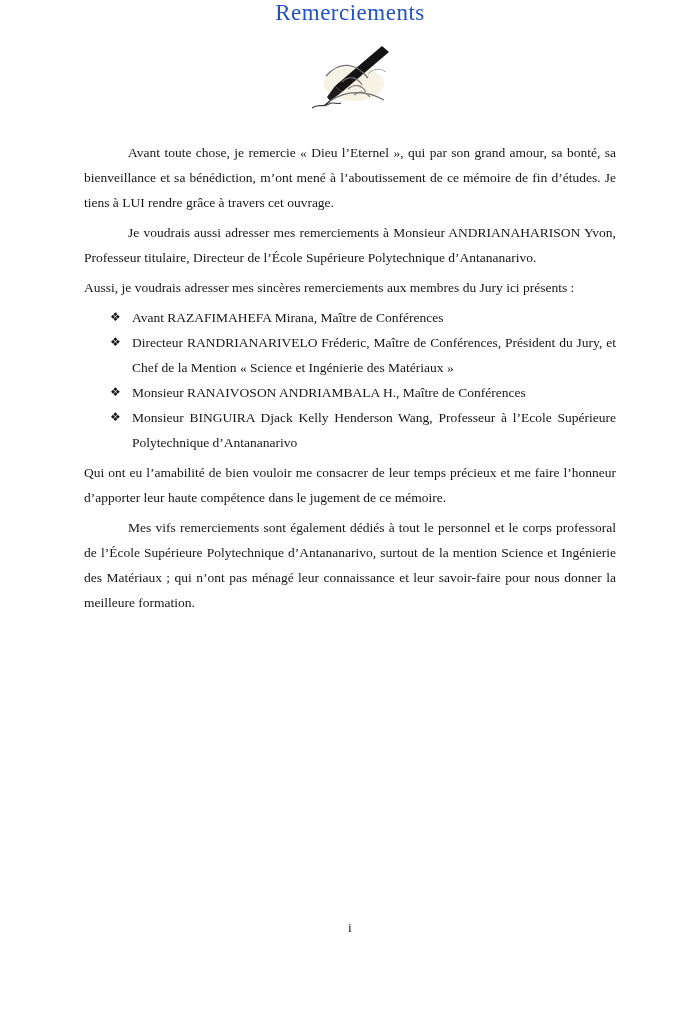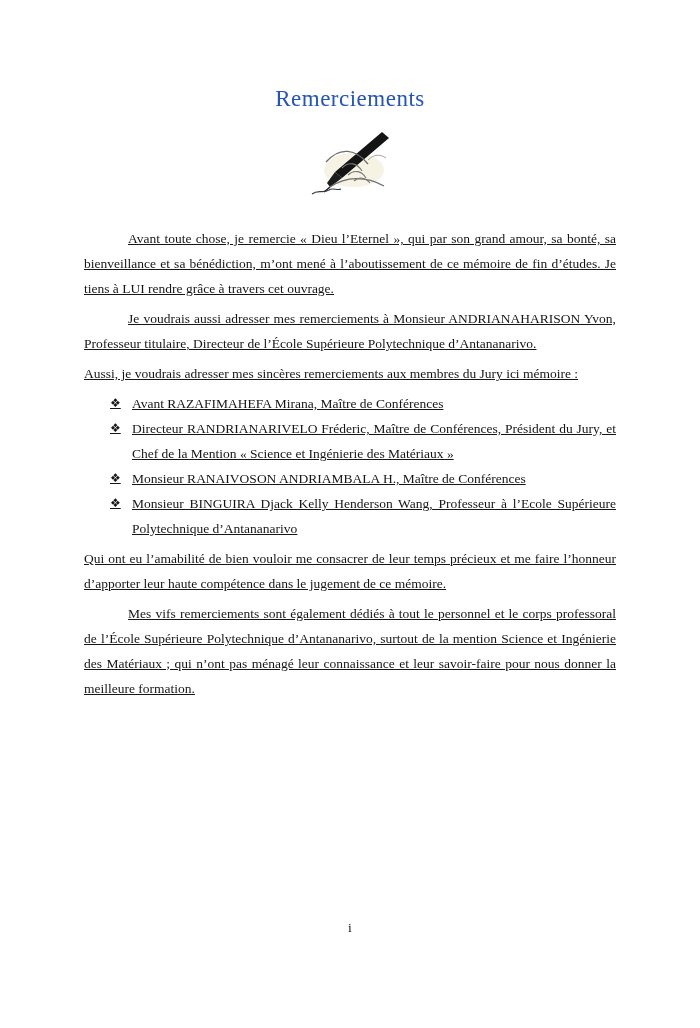--- a/index.html
+++ b/index.html
@@ -8,38 +8,36 @@
     position: relative;
     width: 700px;
     height: 1028px;
     background: #ffffff;
     font-family: "Liberation Serif", "DejaVu Serif", serif;
     color: #161616;
     overflow: hidden;
   }
   .title {
     margin: 0;
-    padding-top: 86px;
     text-align: center;
     font-size: 23px;
     font-weight: 400;
     letter-spacing: 0.5px;
     color: #2353c2;
   }
   .figure {
     text-align: center;
     margin: 14px 0 26px 0;
     height: 74px;
   }
   .content {
     width: 532px;
     margin: 16px auto;
     font-size: 13.5px;
     line-height: 25px;
-    text-decoration: underline;
   }
   .para {
     margin: 0 0 5px 0;
     text-align: justify;
   }
   .indent { text-indent: 44px; }
   .list {
     margin: 2px 0 5px 26px;
   }
   .list-item { display: flex; }
@@ -83,21 +81,21 @@
       <path d="M58,55 C63,50 70,52 74,57" stroke="#7a7a7a" stroke-width="1.1" fill="none"></path>
       <path d="M16,68 C22,63 27,68 33,64 C37,61 41,65 45,63" stroke="#3a3a3a" stroke-width="1.1" fill="none"></path>
       <path d="M72,34 C78,28 84,28 90,32" stroke="#9a9a9a" stroke-width="0.9" fill="none"></path>
     </svg>
   </div>
 
   <div class="content">
 
     <p class="para indent">Avant toute chose, je remercie « Dieu l’Eternel », qui par son grand amour, sa bonté, sa bienveillance et sa bénédiction, m’ont mené à l’aboutissement de ce mémoire de fin d’études. Je tiens à LUI rendre grâce à travers cet ouvrage.</p>
     <p class="para indent">Je voudrais aussi adresser mes remerciements à Monsieur ANDRIANAHARISON Yvon, Professeur titulaire, Directeur de l’École Supérieure Polytechnique d’Antananarivo.</p>
-    <p class="para">Aussi, je voudrais adresser mes sincères remerciements aux membres du Jury ici mémoire :</p>
+    <p class="para">Aussi, je voudrais adresser mes sincères remerciements aux membres du Jury ici présents :</p>
 
     <div class="list">
       <div class="list-item">
         <span class="bullet">❖</span>
         <span class="li-text">Avant RAZAFIMAHEFA Mirana, Maître de Conférences</span>
       </div>
       <div class="list-item">
         <span class="bullet">❖</span>
         <span class="li-text">Directeur RANDRIANARIVELO Fréderic, Maître de Conférences, Président du Jury, et Chef de la Mention « Science et Ingénierie des Matériaux »</span>
       </div>

